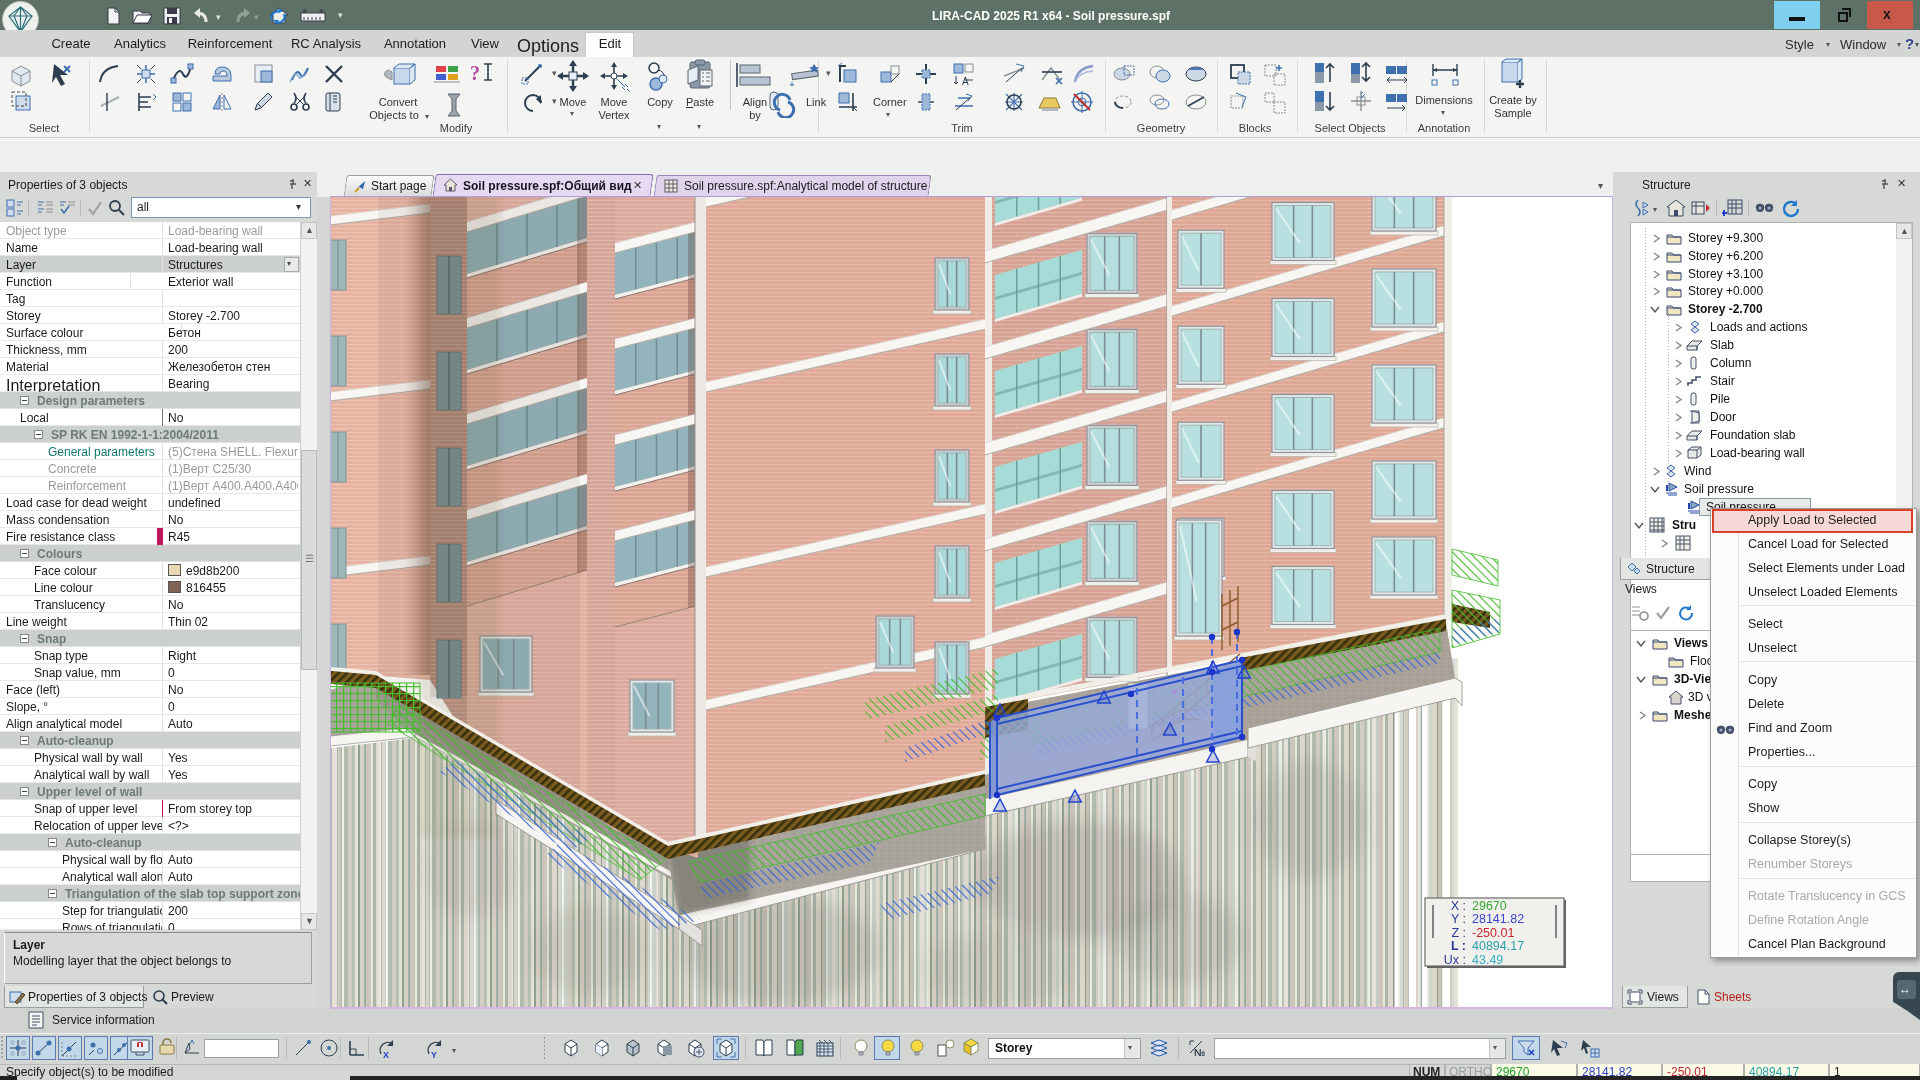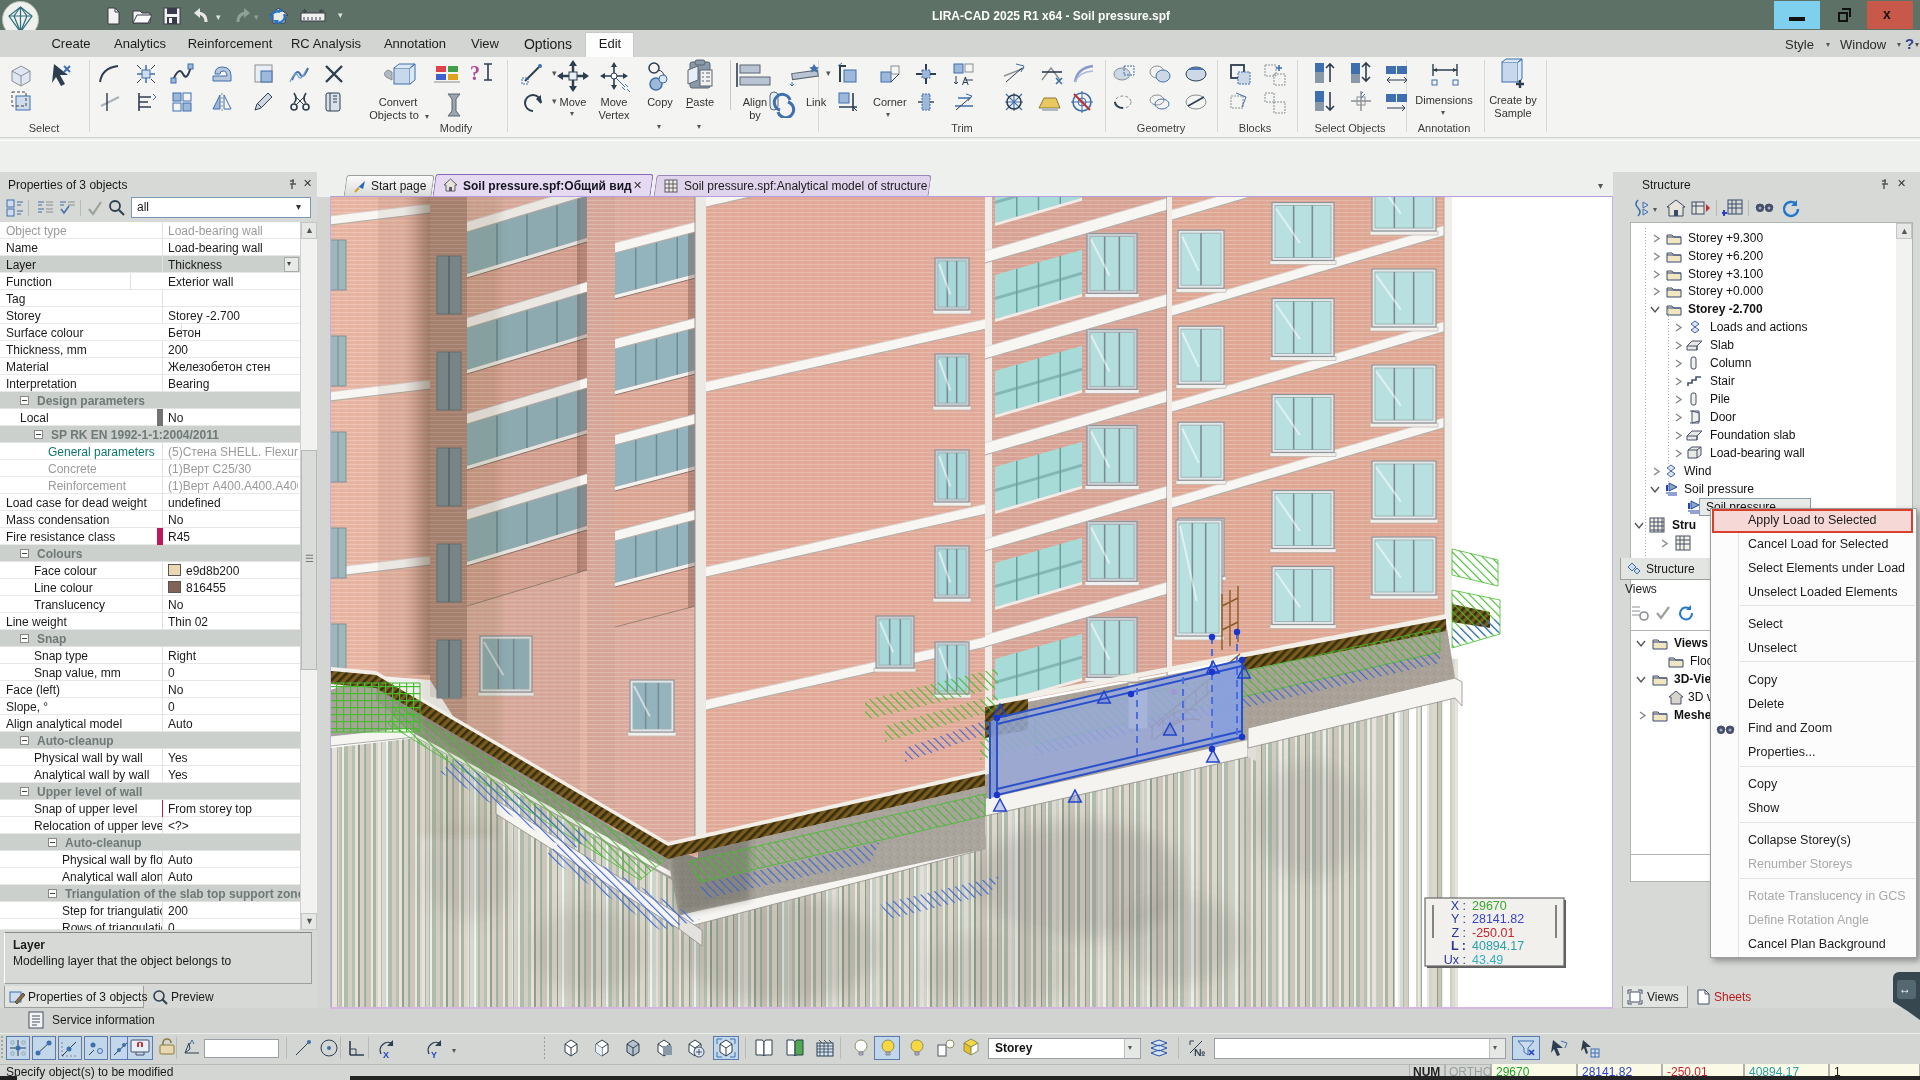--- a/index.html
+++ b/index.html
@@ -63,21 +63,21 @@
     <path d="M2 3 h5 m12 0 h5 M4 1 l2 2 -2 2 M22 1 l-2 2 2 2" stroke="#3a3a4a" fill="none"></path>
   </svg>
 <div class="txt" style="left:338px;top:10px;font-size:9px;color:#dfe3df">▾</div>
 <div class="abs" style="left:0;top:30px;width:1920px;height:27px;background:#d2d5d1"></div>
 <div class="txt" style="left:71px;top:36px;transform:translateX(-50%);font-size:13px;color:#1c1c1c">Create</div>
 <div class="txt" style="left:140px;top:36px;transform:translateX(-50%);font-size:13px;color:#1c1c1c">Analytics</div>
 <div class="txt" style="left:230px;top:36px;transform:translateX(-50%);font-size:13px;color:#1c1c1c">Reinforcement</div>
 <div class="txt" style="left:326px;top:36px;transform:translateX(-50%);font-size:13px;color:#1c1c1c">RC Analysis</div>
 <div class="txt" style="left:415px;top:36px;transform:translateX(-50%);font-size:13px;color:#1c1c1c">Annotation</div>
 <div class="txt" style="left:485px;top:36px;transform:translateX(-50%);font-size:13px;color:#1c1c1c">View</div>
-<div class="txt" style="left:548px;top:36px;transform:translateX(-50%);font-size:14px;color:#1c1c1c">Options</div>
+<div class="txt" style="left:548px;top:36px;transform:translateX(-50%);font-size:18px;color:#1c1c1c">Options</div>
 <div class="abs" style="left:585px;top:32px;width:49px;height:25px;background:#fdfdfd;border:1px solid #c8c8c8;border-bottom:none"></div>
 <div class="txt" style="left:610px;top:36px;transform:translateX(-50%);font-size:13px;color:#1c1c1c">Edit</div>
 <div class="txt" style="left:1785px;top:37px;font-size:13px;color:#2a2a2a">Style</div>
 <div class="txt" style="left:1826px;top:40px;font-size:8px;color:#555">▾</div>
 <div class="txt" style="left:1840px;top:37px;font-size:13px;color:#2a2a2a">Window</div>
 <div class="txt" style="left:1897px;top:40px;font-size:8px;color:#555">▾</div>
 <div class="txt" style="left:1905px;top:35px;font-size:15px;font-weight:bold;color:#33418e">?</div>
 <div class="txt" style="left:1915px;top:40px;font-size:8px;color:#555">▾</div>
 <div class="abs" style="left:0;top:57px;width:1920px;height:81px;background:#f4f4f2;border-bottom:1px solid #cfcfcd"></div>
 <div class="abs" style="left:89px;top:60px;width:1px;height:72px;background:#d8d8d5"></div>
@@ -455,21 +455,21 @@
     <div class="txt" style="left:6px;top:2px;font-size:12px;color:#1a1a1a">Name</div>
   </div>
 <div class="abs" style="left:165px;top:239px;width:133px;height:17px;overflow:hidden">
     <div class="txt" style="left:3px;top:2px;font-size:12px;color:#1a1a1a">Load-bearing wall</div>
   </div>
 <div class="abs" style="left:0;top:256px;width:300px;height:17px;background:#ccd0cc;border-bottom:1px solid #e8e8e6;overflow:hidden"></div>
 <div class="abs" style="left:0;top:256px;width:163px;height:17px;border-right:1px solid #e2e2e0;overflow:hidden">
     <div class="txt" style="left:6px;top:2px;font-size:12px;color:#1a1a1a">Layer</div>
   </div>
 <div class="abs" style="left:165px;top:256px;width:133px;height:17px;overflow:hidden">
-    <div class="txt" style="left:3px;top:2px;font-size:12px;color:#1a1a1a">Thickness</div>
+    <div class="txt" style="left:3px;top:2px;font-size:12px;color:#1a1a1a">Structures</div>
   </div>
 <div class="abs" style="left:284px;top:257px;width:15px;height:15px;background:#e8eae8;border:1px solid #aaa"></div>
 <div class="txt" style="left:287px;top:259px;font-size:8px;color:#444">▾</div>
 <div class="abs" style="left:0;top:273px;width:300px;height:17px;background:#fff;border-bottom:1px solid #e8e8e6;overflow:hidden"></div>
 <div class="abs" style="left:0;top:273px;width:131px;height:17px;border-right:1px solid #e2e2e0;overflow:hidden">
     <div class="txt" style="left:6px;top:2px;font-size:12px;color:#1a1a1a">Function</div>
   </div>
 <div class="abs" style="left:165px;top:273px;width:133px;height:17px;overflow:hidden">
     <div class="txt" style="left:3px;top:2px;font-size:12px;color:#1a1a1a">Exterior wall</div>
   </div>
@@ -500,31 +500,31 @@
   </div>
 <div class="abs" style="left:0;top:358px;width:300px;height:17px;background:#fff;border-bottom:1px solid #e8e8e6;overflow:hidden"></div>
 <div class="abs" style="left:0;top:358px;width:163px;height:17px;border-right:1px solid #e2e2e0;overflow:hidden">
     <div class="txt" style="left:6px;top:2px;font-size:12px;color:#1a1a1a">Material</div>
   </div>
 <div class="abs" style="left:165px;top:358px;width:133px;height:17px;overflow:hidden">
     <div class="txt" style="left:3px;top:2px;font-size:12px;color:#1a1a1a">Железобетон стен</div>
   </div>
 <div class="abs" style="left:0;top:375px;width:300px;height:17px;background:#fff;border-bottom:1px solid #e8e8e6;overflow:hidden"></div>
 <div class="abs" style="left:0;top:375px;width:163px;height:17px;border-right:1px solid #e2e2e0;overflow:hidden">
-    <div class="txt" style="left:6px;top:2px;font-size:12px;color:#1a1a1a">Interpretation</div>
+    <div class="txt" style="left:6px;top:2px;font-size:16px;color:#1a1a1a">Interpretation</div>
   </div>
 <div class="abs" style="left:165px;top:375px;width:133px;height:17px;overflow:hidden">
     <div class="txt" style="left:3px;top:2px;font-size:12px;color:#1a1a1a">Bearing</div>
   </div>
 <div class="abs" style="left:0;top:392px;width:300px;height:17px;background:#ccd0cc;border-bottom:1px solid #e2e2e0;overflow:hidden"></div>
 <div class="abs" style="left:20px;top:396px;width:9px;height:9px;background:#fff;border:1px solid #888"></div>
 <div class="abs" style="left:22px;top:400px;width:5px;height:1px;background:#444"></div>
 <div class="txt" style="left:37px;top:394px;font-size:12px;font-weight:bold;color:#6e7a78;max-width:270px;overflow:hidden">Design parameters</div>
 <div class="abs" style="left:0;top:409px;width:300px;height:17px;background:#fff;border-bottom:1px solid #e8e8e6;overflow:hidden"></div>
-<div class="abs" style="left:0;top:409px;width:163px;height:17px;border-right:6px solid #737373;overflow:hidden">
+<div class="abs" style="left:0;top:409px;width:163px;height:17px;border-right:1px solid #737373;overflow:hidden">
     <div class="txt" style="left:20px;top:2px;font-size:12px;color:#1a1a1a">Local</div>
   </div>
 <div class="abs" style="left:165px;top:409px;width:133px;height:17px;overflow:hidden">
     <div class="txt" style="left:3px;top:2px;font-size:12px;color:#1a1a1a">No</div>
   </div>
 <div class="abs" style="left:0;top:426px;width:300px;height:17px;background:#ccd0cc;border-bottom:1px solid #e2e2e0;overflow:hidden"></div>
 <div class="abs" style="left:34px;top:430px;width:9px;height:9px;background:#fff;border:1px solid #888"></div>
 <div class="abs" style="left:36px;top:434px;width:5px;height:1px;background:#444"></div>
 <div class="txt" style="left:51px;top:428px;font-size:12px;font-weight:bold;color:#6e7a78;max-width:270px;overflow:hidden">SP RK EN 1992-1-1:2004/2011</div>
 <div class="abs" style="left:0;top:443px;width:300px;height:17px;background:#fff;border-bottom:1px solid #e8e8e6;overflow:hidden"></div>

